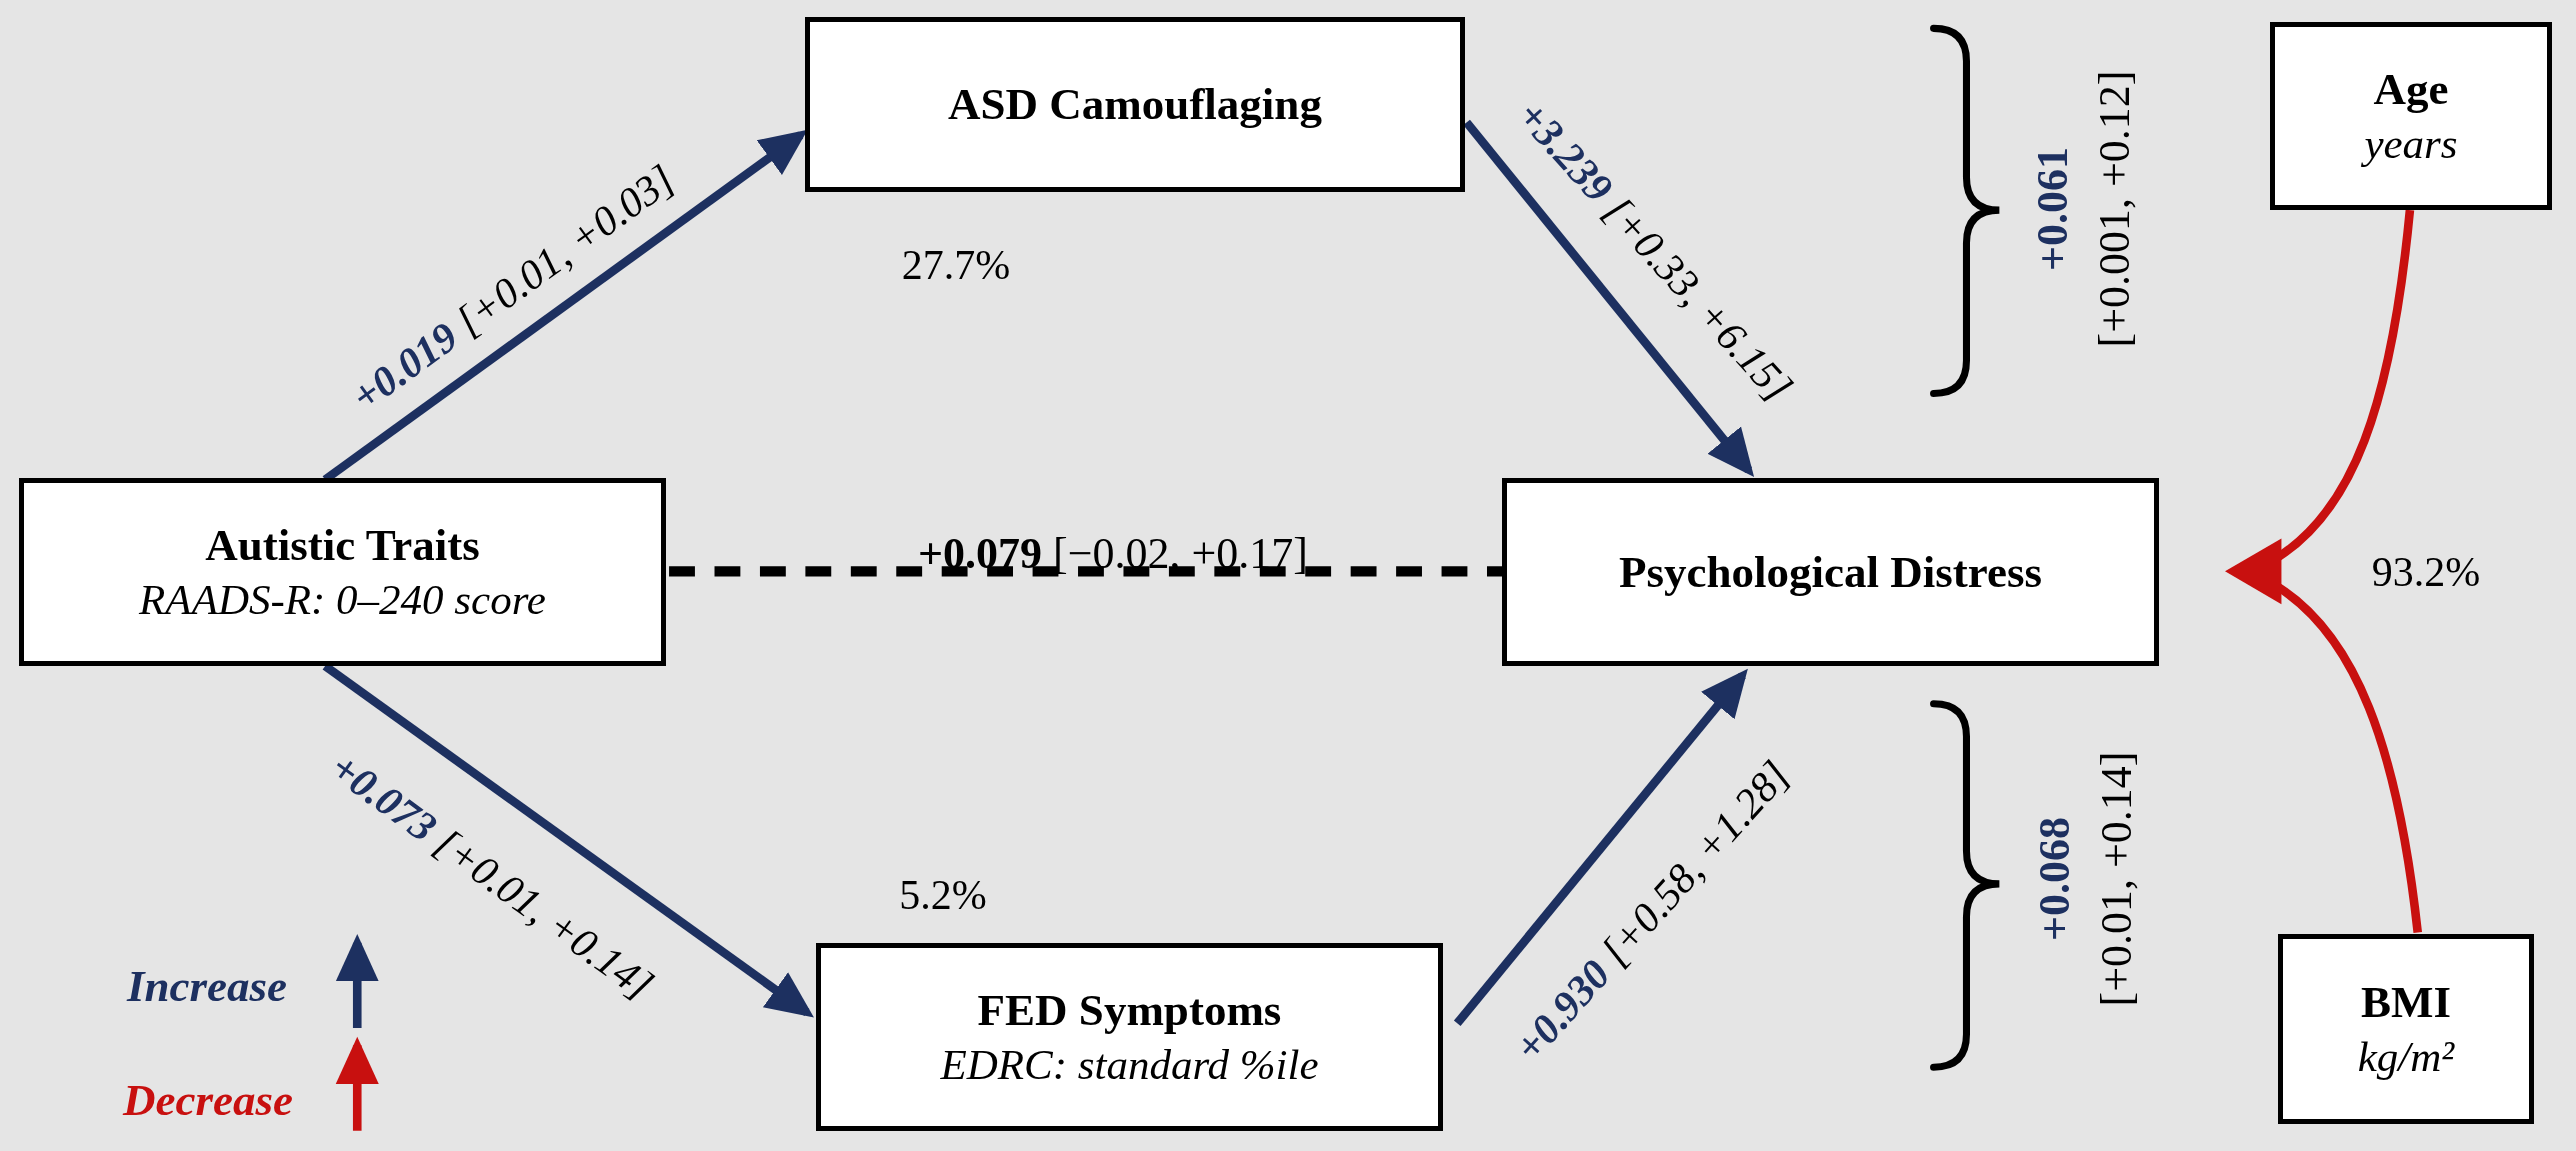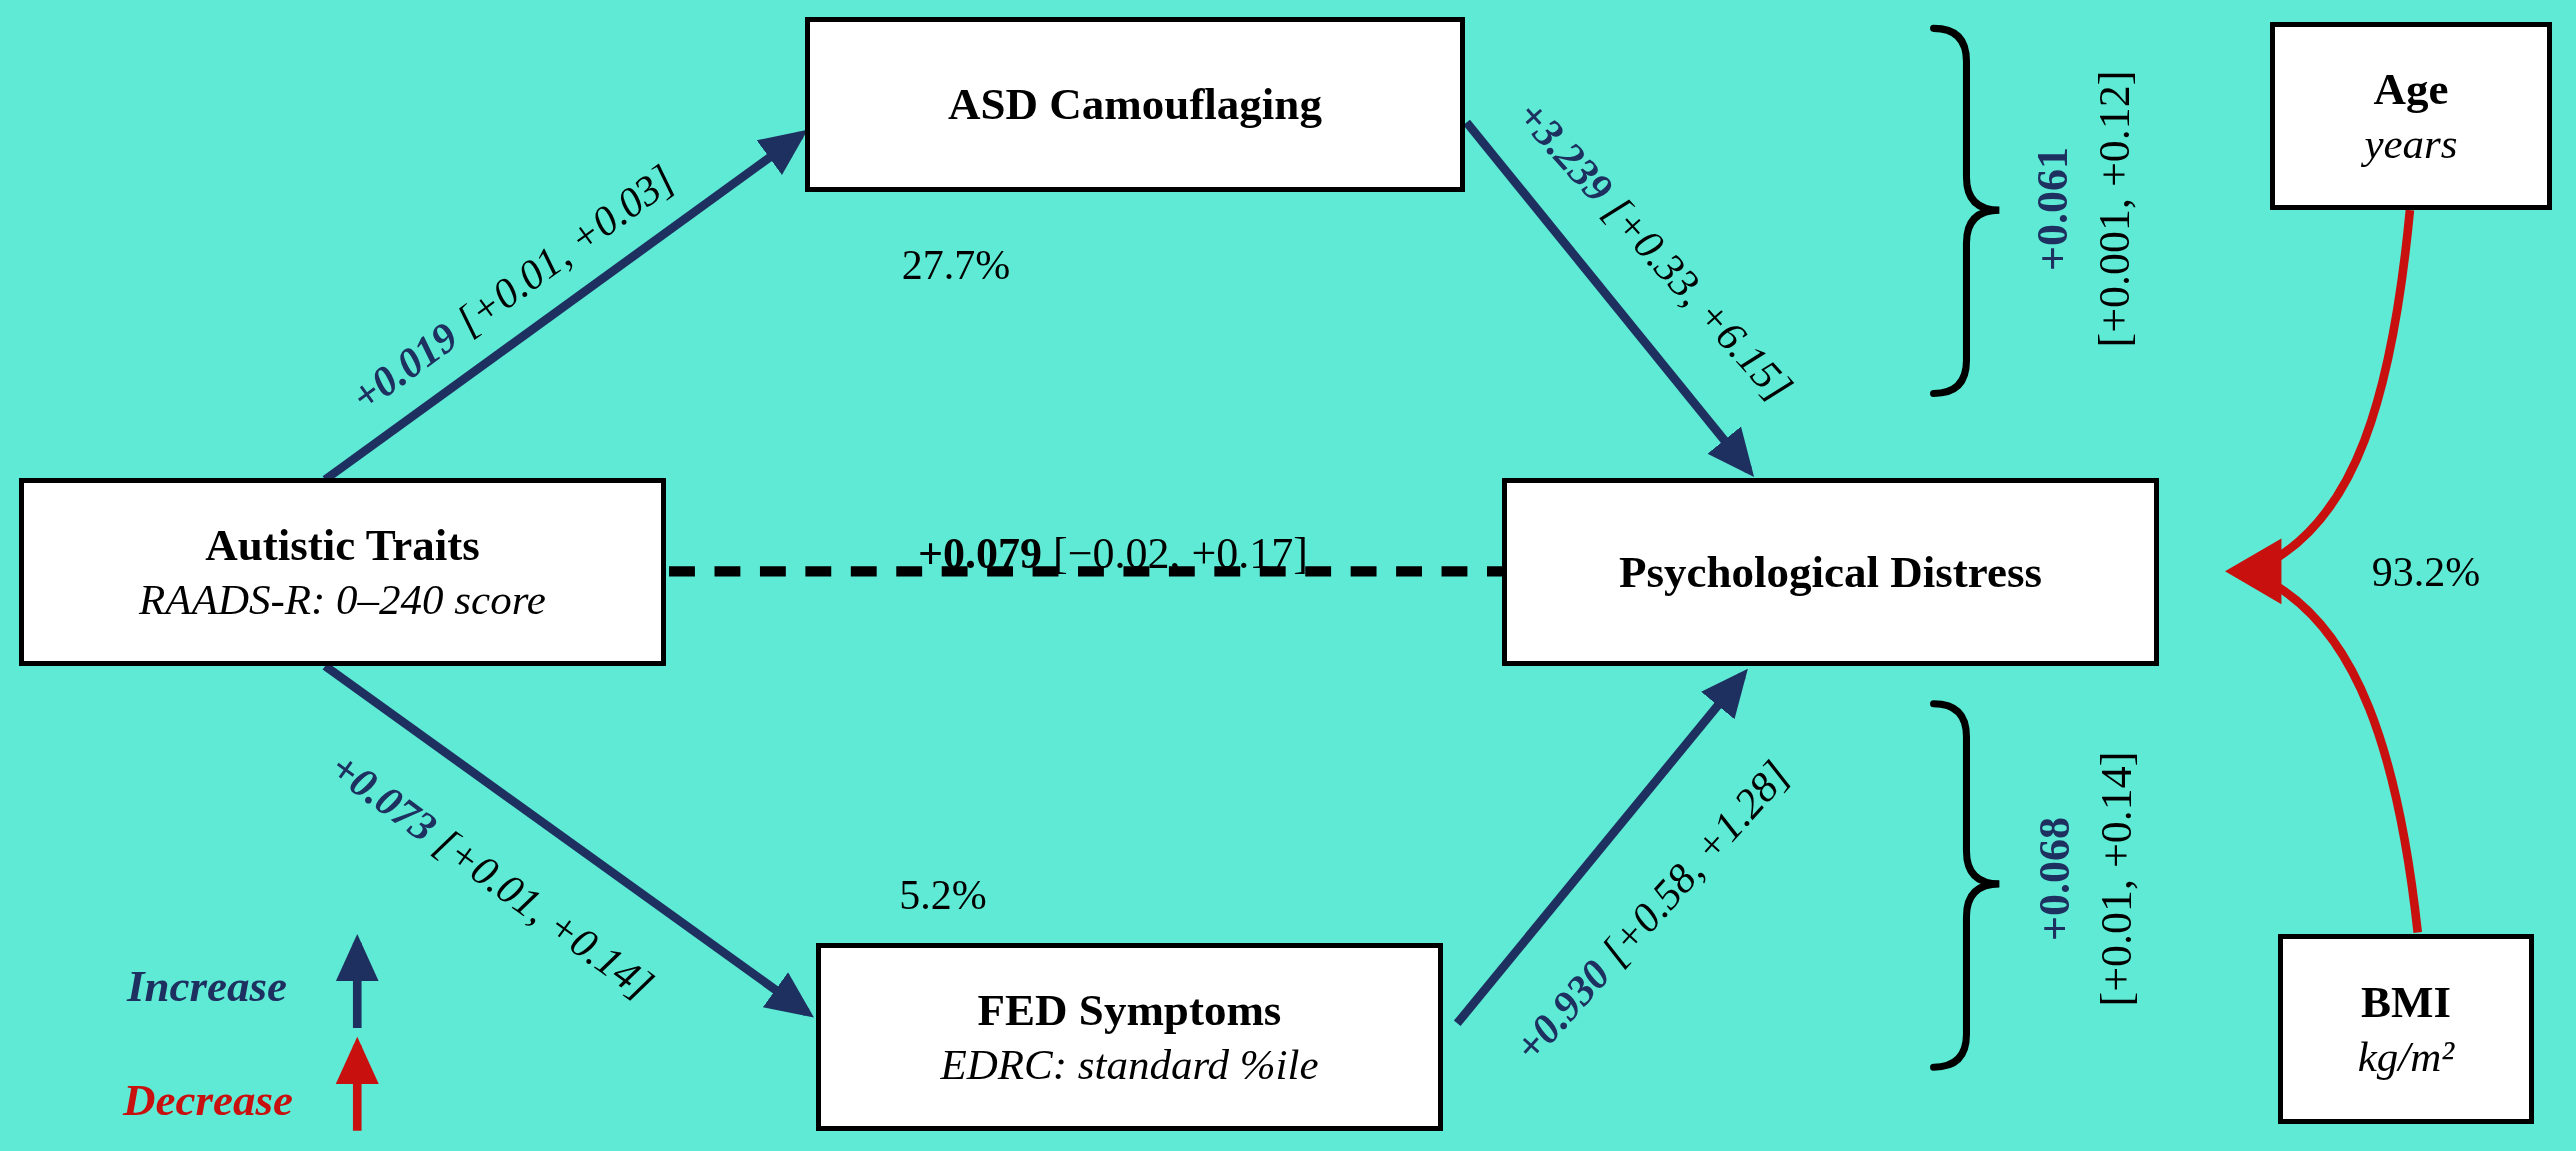--- a/index.html
+++ b/index.html
@@ -1,18 +1,18 @@
 <!DOCTYPE html>
 <html style="--navy: #1D3060; --red: #C8100F;font-size:12.5px"><head>
 <meta charset="utf-8">
 <title>Mediation Path Diagram</title>
 <style>
   html,body{margin:0;padding:0;background:#ffffff;}
   .canvas{
-    position:relative;width:2576px;height:1152px;background:#5eead4;
+    position:relative;width:2576px;height:1152px;background:#e5e5e5;
     font-family:"Liberation Serif", serif;overflow:hidden;
   }
   svg.layer{position:absolute;left:0;top:0;width:2576px;height:1152px;}
 
   
   .s-navy{stroke:var(--navy);stroke-width:11;fill:none;}
   .s-red{stroke:var(--red);stroke-width:11;fill:none;}
   .s-black{stroke:#000;fill:none;}
   .dashed{stroke-width:13;stroke-dasharray:33 25;}
   .brace{stroke-width:9;stroke-linecap:round;fill:none;stroke:#000;}

